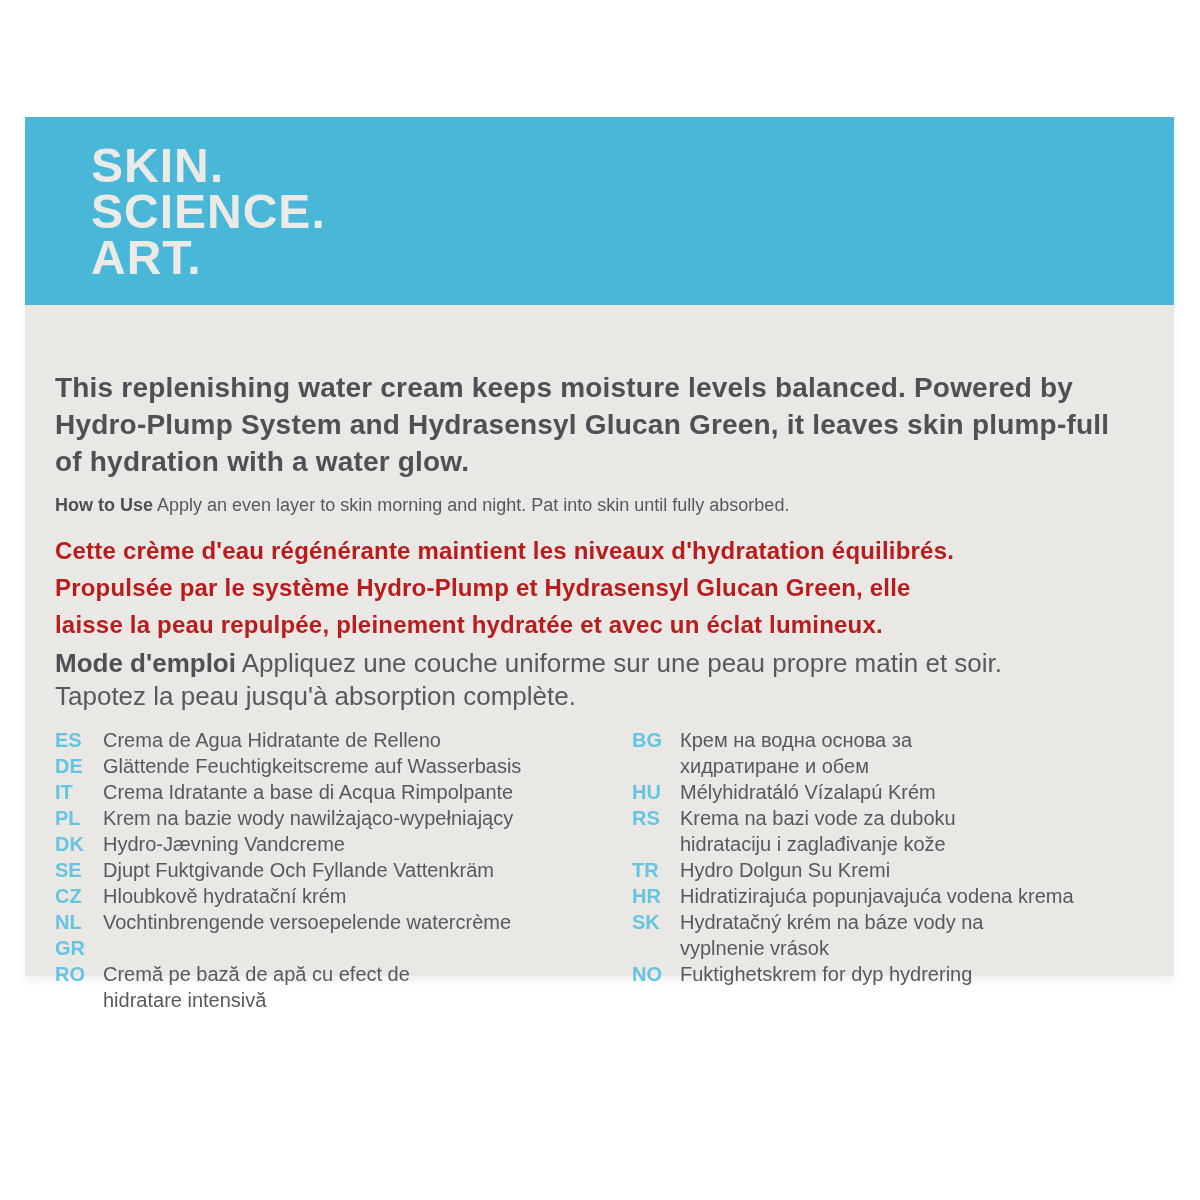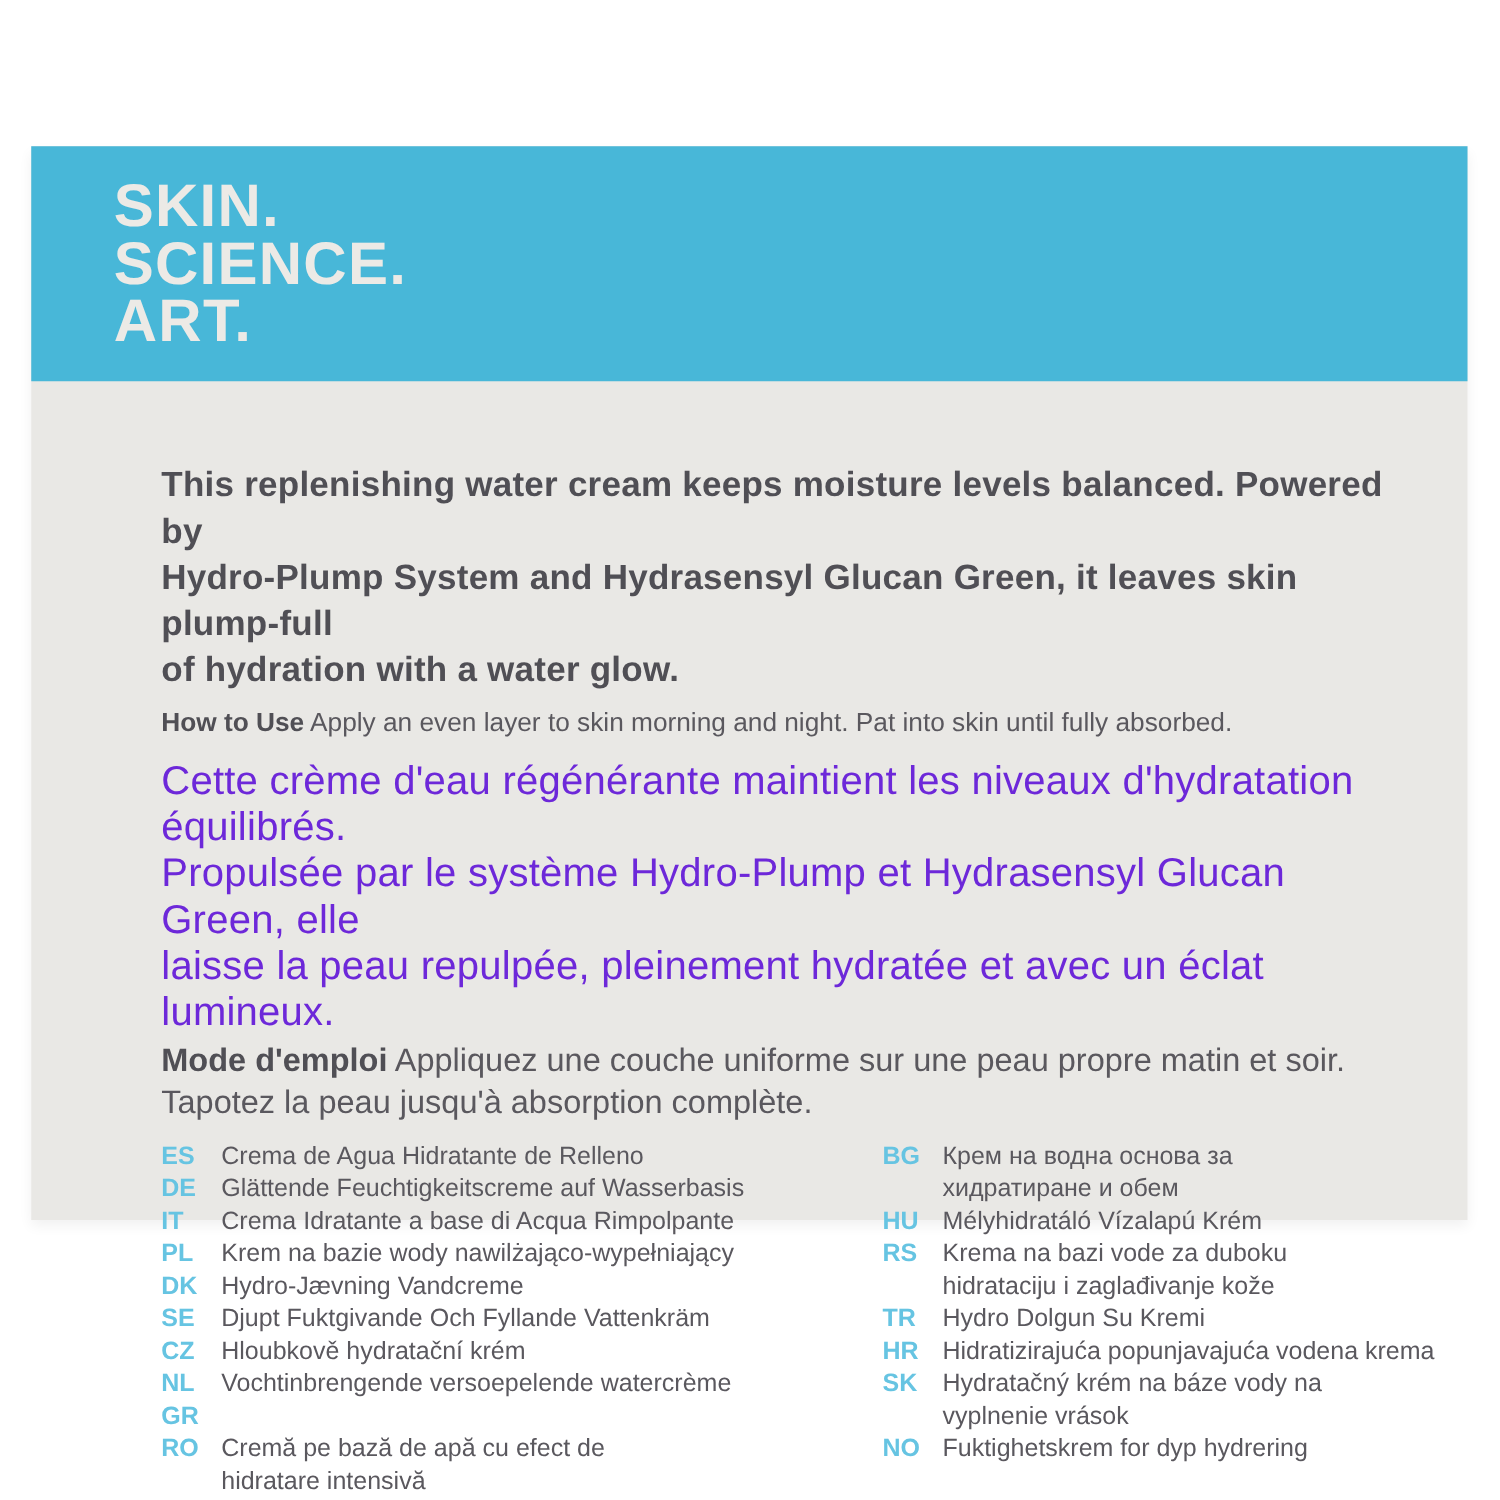--- a/index.html
+++ b/index.html
@@ -39,21 +39,21 @@
     font-size: 48px;
     line-height: 46px;
     font-weight: 700;
     letter-spacing: 1px;
   }
   .content {
     position: absolute;
     left: 0; top: 188px;
     width: 100%;
     height: 775px;
-    padding: 0 58px 0 104px;
+    padding: 0 58px 0 30px;
     box-sizing: border-box;
     color: #5a585e;
   }
   .content p { margin: 0; }
   .pre { white-space: pre-line; }
   .en-desc {
     margin-top: 64px !important;
     font-size: 28px;
     line-height: 37px;
     font-weight: 700;
@@ -61,34 +61,34 @@
     letter-spacing: 0.2px;
   }
   .claims {
     margin-top: 6px !important;
     font-size: 25px;
     line-height: 30px;
     color: #5a585e;
   }
   .howto {
     margin-top: 10px !important;
-    font-size: 21px;
+    font-size: 18px;
     line-height: 30px;
     color: #5a585e;
   }
   .lbl {
     font-weight: 700;
     color: #504f55;
   }
   .fr-desc {
     margin-top: 12px !important;
-    font-size: 32px;
+    font-size: 24px;
     line-height: 37px;
-    font-weight: 400;
-    color: #6d28d9;
+    font-weight: 700;
+    color: #b91c1c;
     letter-spacing: 0.2px;
   }
   .mode {
     margin-top: 4px !important;
     font-size: 26px;
     line-height: 33px;
     color: #5a585e;
   }
   .langs {
     display: flex;

